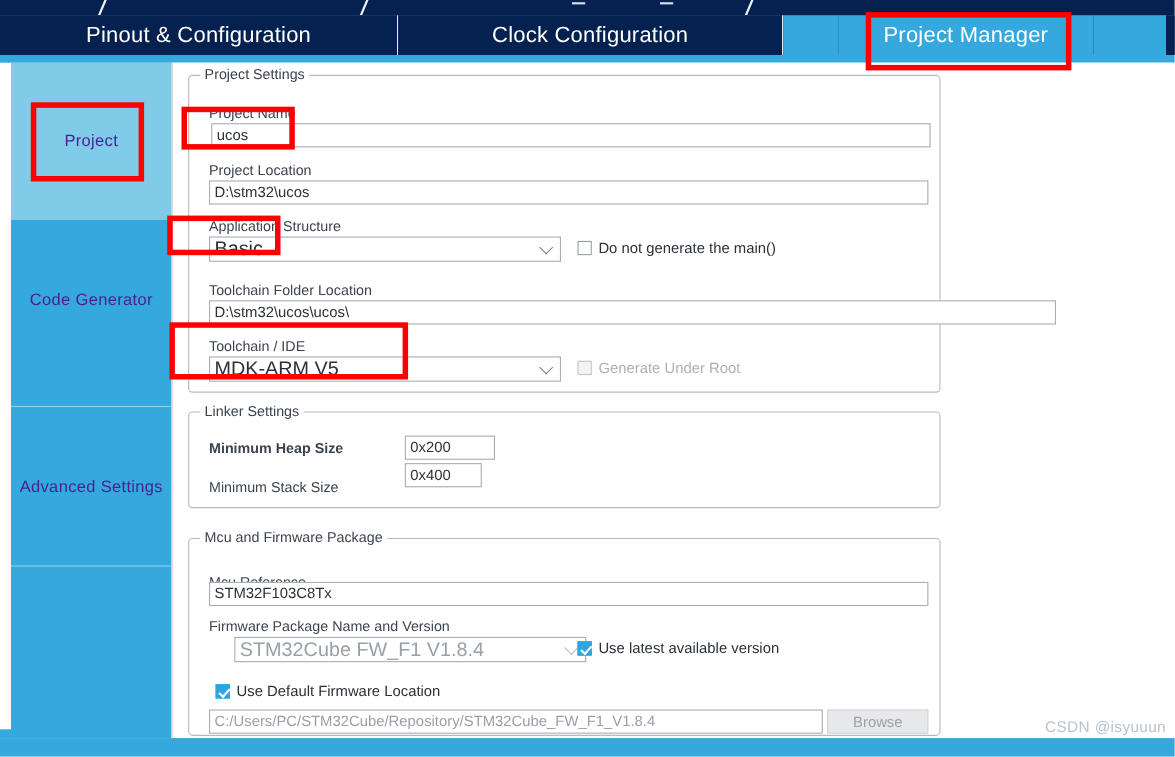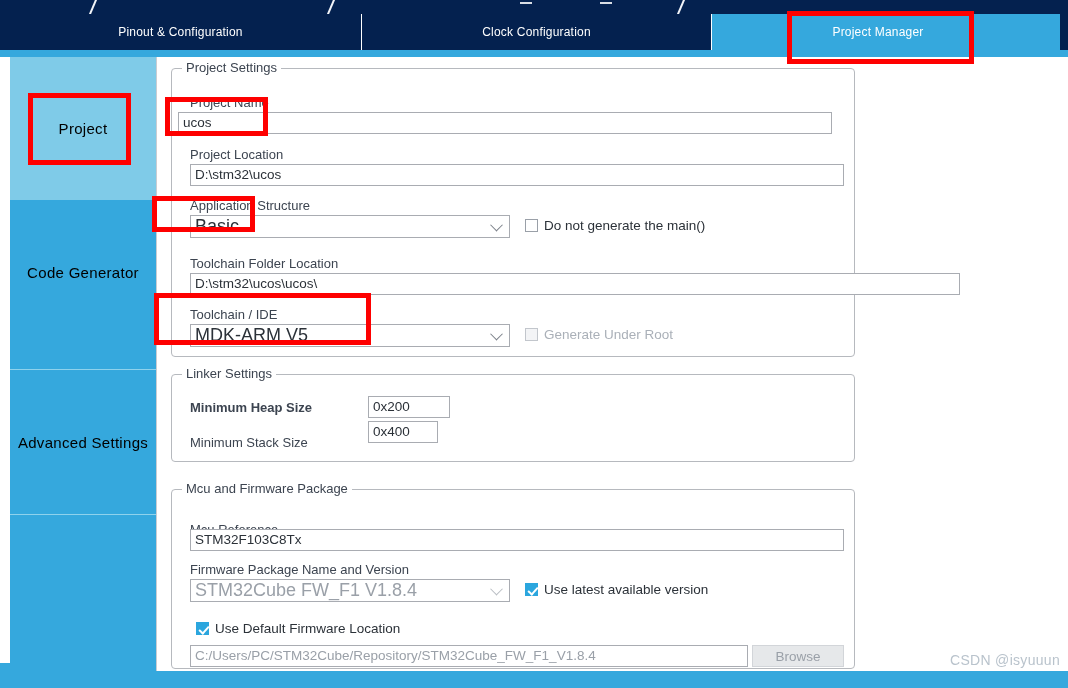--- a/index.html
+++ b/index.html
@@ -45,21 +45,21 @@
     background: #04214f;
     display: flex;
     align-items: stretch;
   }
   .tab {
     position: relative;
     display: flex;
     align-items: center;
     justify-content: center;
     color: #ffffff;
-    font-size: 12px;
+    font-size: 20px;
     letter-spacing: .2px;
     background: #04214f;
     user-select: none;
   }
   .tab.sep { border-right: 1px solid #ffffff; }
   .tab-pinout { width: 362px; }
   .tab-clock  { width: 350px; }
   .tab-gap    { width: 50px; background: #35a8dd; }
   .tab-pm     { width: 232px; background: #35a8dd; }
   .tab-fill   { flex: 1; background: #35a8dd; }
@@ -76,21 +76,21 @@
   .sidenav {
     position: absolute; left: 10px; top: 57px;
     width: 146px; height: 614px;
     background: #35a8dd;
   }
   .nav-item {
     width: 100%;
     display: flex;
     align-items: center;
     justify-content: center;
-    color: #000000;
+    color: #4c1d95;
     font-size: 15px;
     letter-spacing: .3px;
     user-select: none;
     text-align: center;
   }
   .nav-item.active { background: #7fcbe8; }
   .nav-item.divider-top { border-top: 1px solid #8fd2ec; }
   .nav-h1 { height: 143px; }
   .nav-h2 { height: 145px; }
   .nav-h3 { height: 145px; margin-top: 24px; }
@@ -148,21 +148,21 @@
     border: 1px solid #a9acb2;
     background: #ffffff;
     font-size: 18px;
     color: #2b3138;
     padding: 0 22px 0 4px;
     display: flex;
     align-items: center;
     white-space: nowrap;
     overflow: hidden;
   }
-  .combo.disabled { color: #9aa0a8; }
+  .combo.disabled { color: #9aa0a8; margin-left: 23px; }
   .combo .caret {
     position: absolute;
     right: 8px; top: 50%;
     width: 9px; height: 9px;
     margin-top: -5px;
     border-right: 1.6px solid #7b8089;
     border-bottom: 1.6px solid #7b8089;
     transform: rotate(45deg) translate(-1px,-1px);
   }
   .combo.disabled .caret {
@@ -293,21 +293,21 @@
       <span></span>
     </div>
   </div>
 
   <div class="content">
 
     <div class="groupbox" style="left:14px; top:11px; width:684px; height:289px;">
       <span class="legend">Project Settings</span>
 
       <span class="field-label" style="left:18px; top:26px;">Project Name</span>
-      <div class="textbox" style="left:6px; top:43px; width:654px; height:22px;">ucos</div>
+      <div class="textbox" style="left:20px; top:43px; width:654px; height:22px;">ucos</div>
 
       <span class="field-label" style="left:18px; top:78px;">Project Location</span>
       <div class="textbox" style="left:18px; top:95px; width:654px; height:22px;">D:\stm32\ucos</div>
 
       <span class="field-label" style="left:18px; top:129px;">Application Structure</span>
       <div class="combo" style="left:18px; top:146px; width:320px; height:23px;">
         <span>Basic</span>
         <i class="caret"></i>
       </div>
       <div class="cbrow" style="left:353px; top:149px;">

